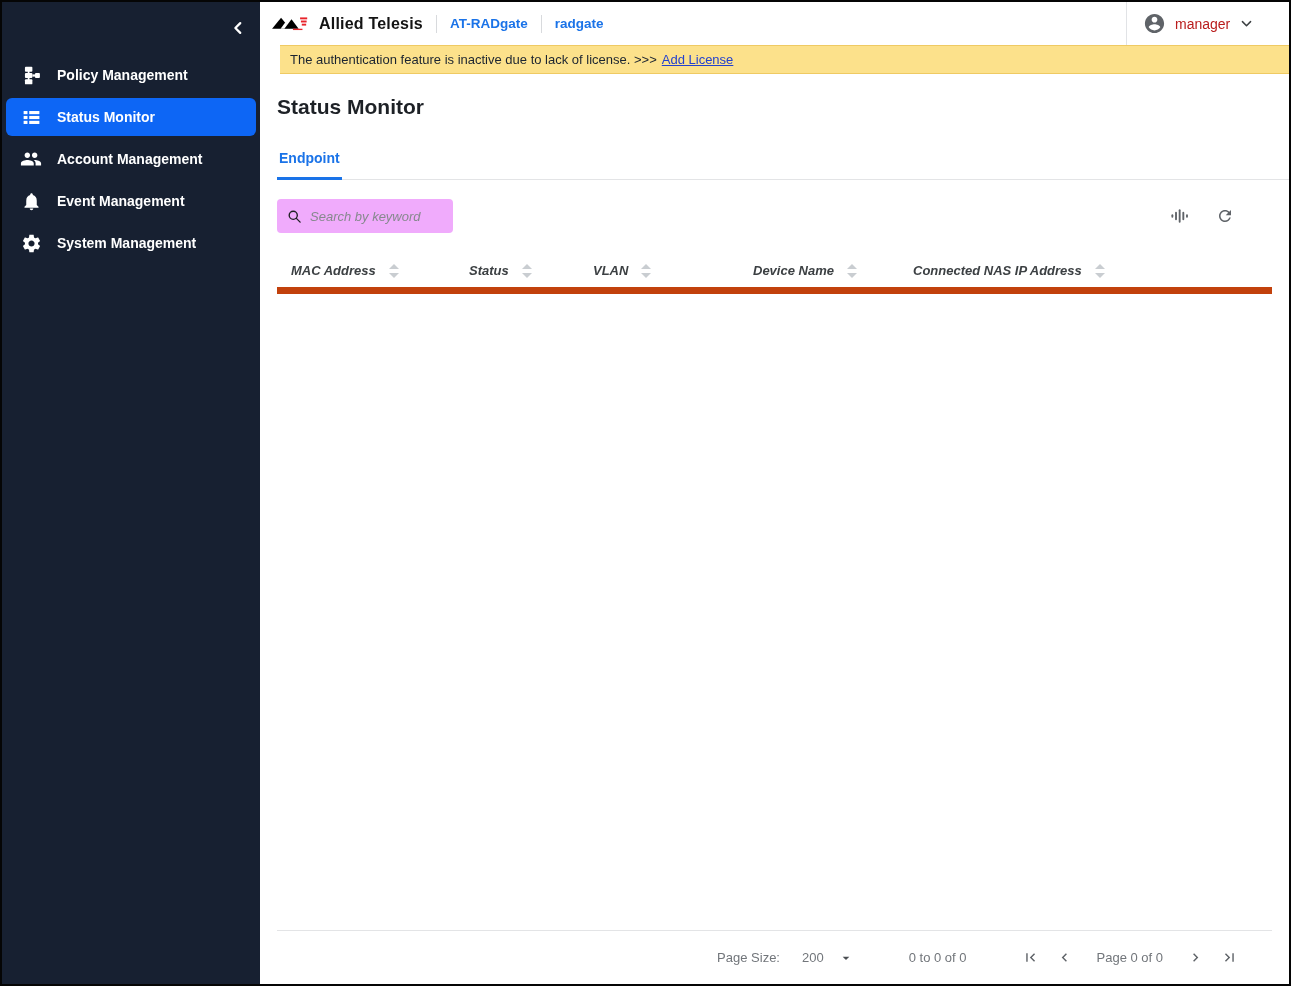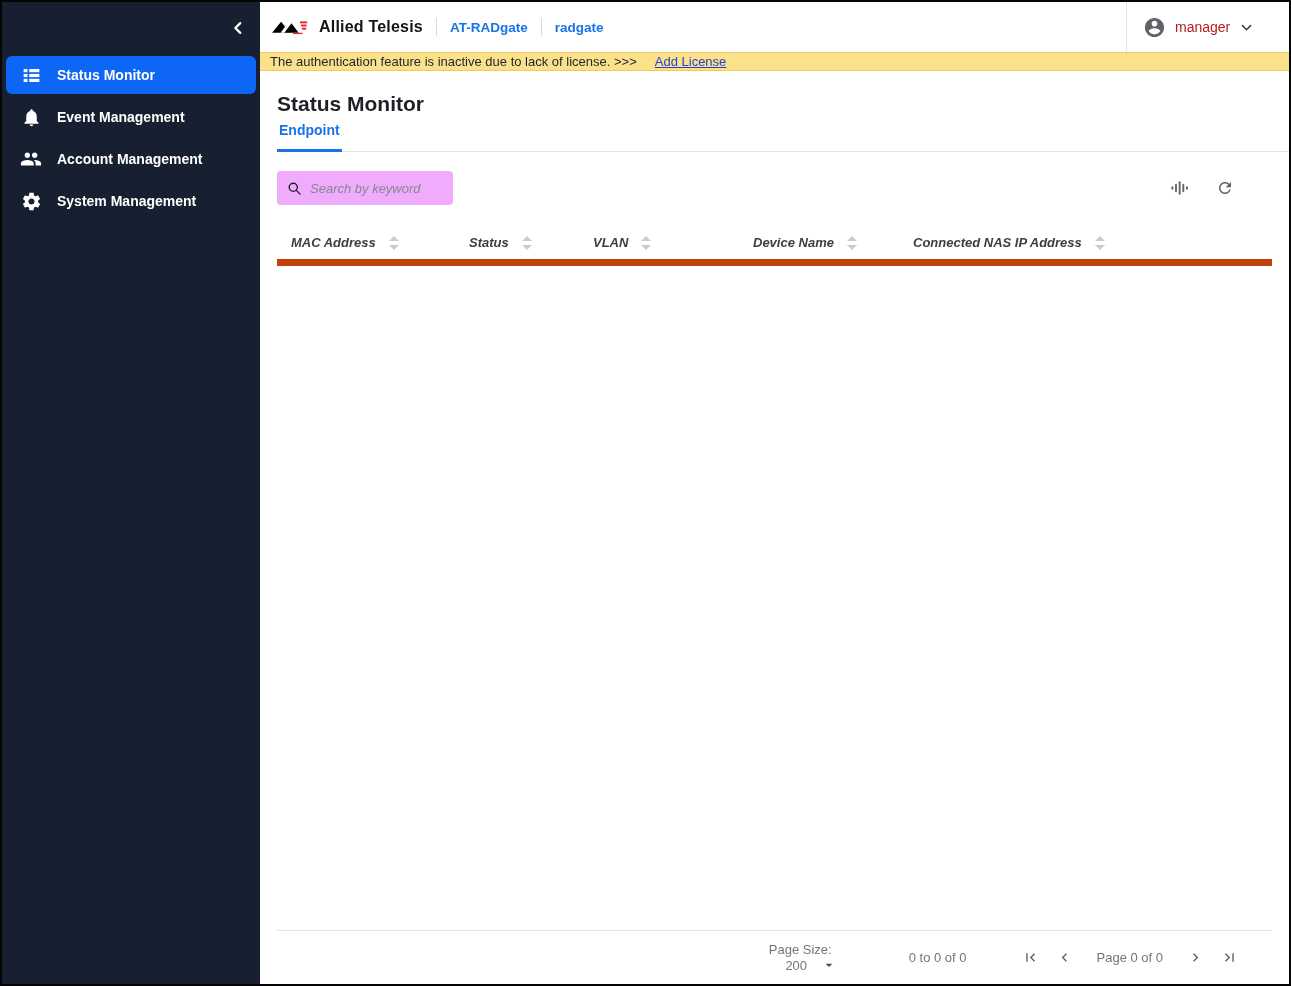--- a/index.html
+++ b/index.html
@@ -11,97 +11,110 @@
   
   .sidebar { width: 258px; flex-shrink: 0; background: #172031; color: #fff; display: flex; flex-direction: column; }
   .collapse-row { height: 52px; display: flex; align-items: center; justify-content: flex-end; padding-right: 13px; }
   .collapse-btn { cursor: pointer; display: flex; align-items: center; }
   .nav { display: flex; flex-direction: column; }
   .nav-item { height: 38px; margin: 2px 4px 2px 4px; display: flex; align-items: center; gap: 15px; padding-left: 14px; font-size: 14px; font-weight: 700; cursor: pointer; border-radius: 6px; }
   .nav-item.active { background: #0D66F5; }
   .nav-icon { width: 22px; height: 22px; display: flex; align-items: center; justify-content: center; flex-shrink: 0; }
   
   .main { flex: 1; display: flex; flex-direction: column; min-width: 0; }
-  .topbar { height: 50px; display: flex; align-items: center; padding-left: 12px; background: #fff; flex-shrink: 0; }
+  .topbar { height: 43px; display: flex; align-items: center; padding-left: 12px; background: #fff; flex-shrink: 0; }
   .logo { display: flex; align-items: center; gap: 7px; }
   .logo-text { font-size: 16px; font-weight: 600; color: #141414; letter-spacing: .2px; }
   .vsep { width: 1px; height: 18px; background: #d8dadd; margin: 0 13px; }
   .crumb { font-size: 13.5px; font-weight: 600; color: #1A73E8; text-decoration: none; cursor: pointer; }
   .user-area { margin-left: auto; height: 100%; display: flex; align-items: center; gap: 9px; border-left: 1px solid #e1e3e6; padding: 0 22px 0 16px; min-width: 163px; cursor: pointer; }
   .user-name { font-size: 14px; color: #b91c1c; }
   
-  .banner { height: 19px; background: #FCE18B; border-top: 1px solid #efca63; border-bottom: 1px solid #efca63; display: flex; align-items: center; padding: 0 10px; font-size: 13px; color: #1b2430; gap: 18px; flex-shrink: 0; }
+  .banner { height: 29px; background: #FCE18B; border-top: 1px solid #efca63; border-bottom: 1px solid #efca63; display: flex; align-items: center; padding: 0 10px; font-size: 13px; color: #1b2430; gap: 5px; flex-shrink: 0; margin-left: 20px; }
   .banner-link { color: #2341CE; text-decoration: underline; cursor: pointer; font-weight: 500; }
   
   .content { flex: 1; display: flex; flex-direction: column; padding: 0 17px; min-height: 0; }
   .page-title { margin-top: 21px; font-size: 21px; font-weight: 700; color: #1d2126; }
-  .tabs { margin-right: -17px; border-bottom: 1px solid #e3e4e6; }
+  .tabs { margin-top: 25px; margin-right: -17px; border-bottom: 1px solid #e3e4e6; }
   .tab { display: inline-block; padding: 6px 2px 11px 2px; margin-bottom: -1px; font-size: 14px; font-weight: 600; color: #1A73E8; border-bottom: 3px solid #1A73E8; cursor: pointer; }
   .toolbar { margin-top: 19px; display: flex; align-items: center; flex-shrink: 0; }
   .search-box { width: 176px; height: 34px; background: #f0abfc; border-radius: 4px; display: flex; align-items: center; padding: 0 10px; gap: 8px; }
   .search-box input { flex: 1; min-width: 0; border: none; outline: none; background: transparent; font-family: "Liberation Sans", sans-serif; font-size: 13px; color: #3c4043; font-style: italic; }
   .search-box input::placeholder { color: #86898e; font-style: italic; }
   .toolbar-icons { margin-left: auto; display: flex; align-items: center; gap: 28px; padding-right: 38px; }
   .tool-btn { cursor: pointer; display: flex; align-items: center; }
   
   .table-header { margin-top: 21px; height: 40px; display: flex; align-items: center; border-bottom: 7px solid #c2410c; flex-shrink: 0; font-style: italic; }
   .col { display: flex; align-items: center; gap: 13px; padding-left: 14px; font-size: 13px; font-weight: 700; color: #3c4043; cursor: pointer; }
   .c1 { width: 178px; } .c2 { width: 124px; } .c3 { width: 160px; } .c4 { width: 160px; } .c5 { flex: 1; align-items: center; }
   .table-body { flex: 1; }
   
   .footer { height: 54px; border-top: 1px solid #e3e4e6; display: flex; align-items: center; justify-content: flex-end; gap: 55px; padding-right: 34px; font-size: 13px; color: #72767b; flex-shrink: 0; }
-  .page-size { display: flex; align-items: center; flex-direction: column; }
+  .page-size { display: flex; align-items: center; }
   .ps-label { margin-right: 22px; }
   .ps-value { display: flex; align-items: center; gap: 14px; cursor: pointer; }
   .pager { display: flex; align-items: center; gap: 17px; }
   .pg-btn { cursor: pointer; display: flex; align-items: center; }
   .pg-text { margin: 0 7px; }
 </style>
 </head>
 <body>
 
 <div class="screen">
 
   <aside class="sidebar">
     <div class="collapse-row">
       <span class="collapse-btn">
         <svg width="18" height="18" viewBox="0 0 24 24">
             <path d="M15 5.5 8.5 12 15 18.5" fill="none" stroke="#ffffff" stroke-width="3" stroke-linecap="round" stroke-linejoin="round"></path>
           </svg>
       </span>
     </div>
     <nav class="nav">
+      <div class="nav-item">
+        <span class="nav-icon">
+          <svg width="21" height="21" viewBox="0 0 24 24" fill="#ffffff">
+              <rect x="4.5" y="2" width="8.5" height="5.6" rx="1"></rect>
+              <rect x="4.5" y="9.2" width="8.5" height="5.6" rx="1"></rect>
+              <rect x="4.5" y="16.4" width="8.5" height="5.6" rx="1"></rect>
+              <rect x="7.7" y="6" width="2" height="12"></rect>
+              <rect x="13" y="10.7" width="4.5" height="2.6"></rect>
+              <rect x="16" y="9.2" width="5.6" height="5.6" rx="1"></rect>
+            </svg>
+        </span>
+        <span class="nav-label">Policy Management</span>
+      </div>
       <div class="nav-item active">
         <span class="nav-icon">
           <svg width="21" height="21" viewBox="0 0 24 24" fill="#ffffff">
               <rect x="3" y="4.6" width="4.4" height="3.6"></rect>
               <rect x="9.4" y="4.6" width="11.6" height="3.6"></rect>
               <rect x="3" y="10.2" width="4.4" height="3.6"></rect>
               <rect x="9.4" y="10.2" width="11.6" height="3.6"></rect>
               <rect x="3" y="15.8" width="4.4" height="3.6"></rect>
               <rect x="9.4" y="15.8" width="11.6" height="3.6"></rect>
             </svg>
         </span>
         <span class="nav-label">Status Monitor</span>
       </div>
       <div class="nav-item">
         <span class="nav-icon">
-          <svg width="21" height="21" viewBox="0 0 24 24" fill="#ffffff">
-              <path d="M12 22c1.1 0 2-.9 2-2h-4c0 1.1.9 2 2 2zm6-6v-5c0-3.07-1.63-5.64-4.5-6.32V4c0-.83-.67-1.5-1.5-1.5s-1.5.67-1.5 1.5v.68C7.64 5.36 6 7.92 6 11v5l-2 2v1h16v-1l-2-2z"></path>
-            </svg>
-        </span>
-        <span class="nav-label">Event Management</span>
-      </div>
-      <div class="nav-item">
-        <span class="nav-icon">
           <svg width="22" height="22" viewBox="0 0 24 24" fill="#ffffff">
               <path d="M16 11c1.66 0 2.99-1.34 2.99-3S17.66 5 16 5c-1.66 0-3 1.34-3 3s1.34 3 3 3zm-8 0c1.66 0 2.99-1.34 2.99-3S9.66 5 8 5C6.34 5 5 6.34 5 8s1.34 3 3 3zm0 2c-2.33 0-7 1.17-7 3.5V19h14v-2.5c0-2.33-4.67-3.5-7-3.5zm8 0c-.29 0-.62.02-.97.05 1.16.84 1.97 1.97 1.97 3.45V19h6v-2.5c0-2.33-4.67-3.5-7-3.5z"></path>
             </svg>
         </span>
         <span class="nav-label">Account Management</span>
+      </div>
+      <div class="nav-item">
+        <span class="nav-icon">
+          <svg width="21" height="21" viewBox="0 0 24 24" fill="#ffffff">
+              <path d="M12 22c1.1 0 2-.9 2-2h-4c0 1.1.9 2 2 2zm6-6v-5c0-3.07-1.63-5.64-4.5-6.32V4c0-.83-.67-1.5-1.5-1.5s-1.5.67-1.5 1.5v.68C7.64 5.36 6 7.92 6 11v5l-2 2v1h16v-1l-2-2z"></path>
+            </svg>
+        </span>
+        <span class="nav-label">Event Management</span>
       </div>
       <div class="nav-item">
         <span class="nav-icon">
           <svg width="21" height="21" viewBox="0 0 24 24" fill="#ffffff">
               <path d="M19.43 12.98c.04-.32.07-.64.07-.98s-.03-.66-.07-.98l2.11-1.65c.19-.15.24-.42.12-.64l-2-3.46c-.12-.22-.39-.3-.61-.22l-2.49 1c-.52-.4-1.08-.73-1.69-.98l-.38-2.65C14.46 2.18 14.25 2 14 2h-4c-.25 0-.46.18-.49.42l-.38 2.65c-.61.25-1.17.59-1.69.98l-2.49-1c-.23-.09-.49 0-.61.22l-2 3.46c-.13.22-.07.49.12.64l2.11 1.65c-.04.32-.07.65-.07.98s.03.66.07.98l-2.11 1.65c-.19.15-.24.42-.12.64l2 3.46c.12.22.39.3.61.22l2.49-1c.52.4 1.08.73 1.69.98l.38 2.65c.03.24.24.42.49.42h4c.25 0 .46-.18.49-.42l.38-2.65c.61-.25 1.17-.59 1.69-.98l2.49 1c.23.09.49 0 .61-.22l2-3.46c.12-.22.07-.49-.12-.64l-2.11-1.65zM12 15.5c-1.93 0-3.5-1.57-3.5-3.5s1.57-3.5 3.5-3.5 3.5 1.57 3.5 3.5-1.57 3.5-3.5 3.5z"></path>
             </svg>
         </span>
         <span class="nav-label">System Management</span>
       </div>
     </nav>

